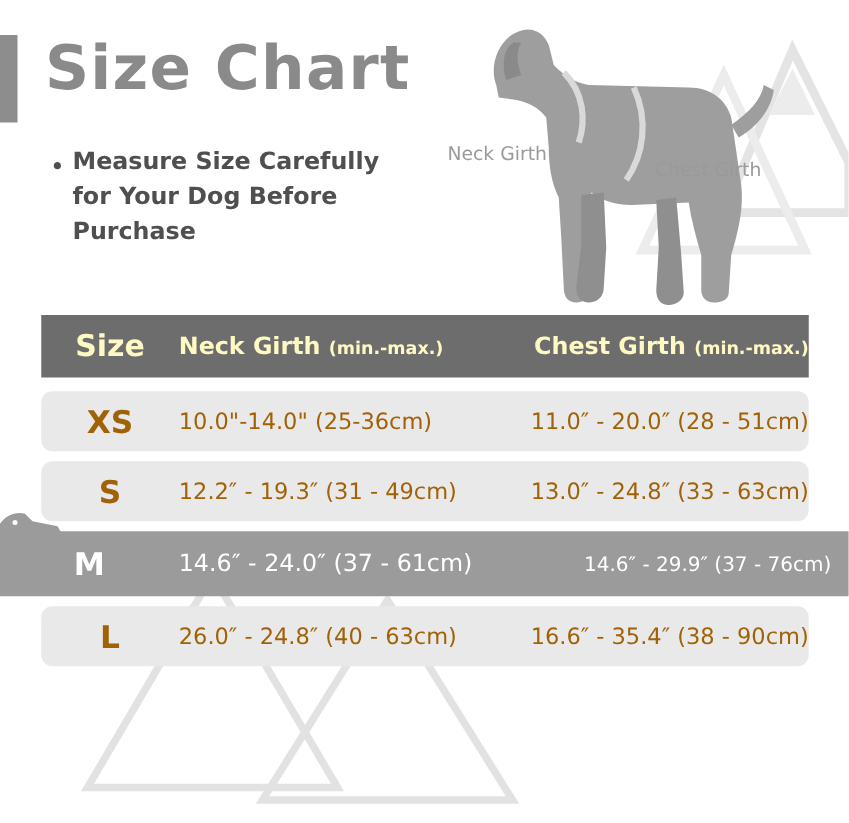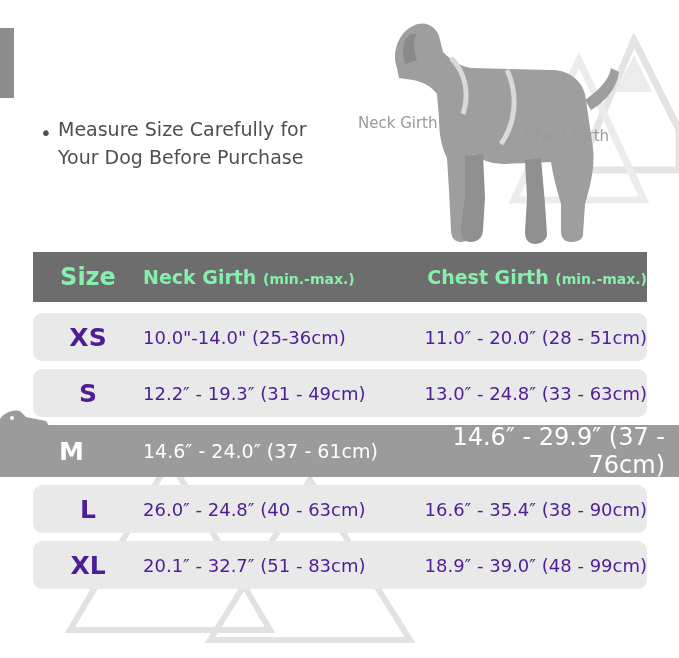--- a/index.html
+++ b/index.html
@@ -74,20 +74,21 @@
   .bullet-dot {
     position: absolute;
     left: 0px;
     top: 4px;
     font-size: 20px;
     color: #4f4f4f;
   }
   .bullet-text {
     display: block;
     margin-left: 18px;
+    font-weight: bold;
   }
 
   
   .dog-wrap {
     position: absolute;
     left: 355px;
     top: 8px;
     width: 300px;
     height: 250px;
   }
@@ -117,28 +118,28 @@
   .row {
     position: relative;
     height: 48px;
     border-radius: 9px;
     margin-bottom: 8px;
     display: flex;
     align-items: center;
   }
   .row.header {
     background: #6d6d6d;
-    color: #86efac;
+    color: #fef9c3;
     height: 50px;
     border-radius: 0px;
     margin-bottom: 11px;
   }
   .row.normal {
     background: #e9e9e9;
-    color: #4c1d95;
+    color: #a16207;
   }
   .row.highlight {
     position: absolute;
     left: -33px;
     width: 679px;
     background: #9b9b9b;
     color: #ffffff;
     border-radius: 0px;
     height: 52px;
   }
@@ -169,21 +170,21 @@
     font-weight: bold;
   }
   .hdr-small {
     font-size: 14px;
     font-weight: bold;
   }
 
   
   .row.highlight .c-size { flex: 0 0 143px; }
   .row.highlight .c-neck { flex: 0 0 248px; font-size: 19px; }
-  .row.highlight .c-chest { flex: 1 1 auto; font-size: 24px; padding-right: 14px;}
+  .row.highlight .c-chest { flex: 1 1 auto; font-size: 16px; padding-right: 14px;}
 
   .dog-tab {
     position: absolute;
     left: 0px;
     top: -16px;
     width: 52px;
     height: 22px;
   }
 </style>
 </head>
@@ -197,20 +198,21 @@
     <path d="M196 92 L215 55 L233 92 Z" fill="#ececec"></path>
   </svg>
 
   <svg class="mountain-bg2" viewBox="0 0 420 230">
     <path d="M10 200 L110 30 L210 200 Z" fill="none" stroke="#e2e2e2" stroke-width="6"></path>
     <path d="M150 210 L250 50 L350 210 Z" fill="none" stroke="#e2e2e2" stroke-width="6"></path>
   </svg>
 
   <div class="left-bar"></div>
 
+  <div class="title">Size Chart</div>
 
   <div class="bullet-block">
     <span class="bullet-dot">•</span>
     <span class="bullet-text">Measure Size Carefully for Your Dog Before Purchase</span>
   </div>
 
   <div class="dog-wrap">
     <svg width="300" height="250" viewBox="0 0 300 250">
 
       <path d="M42 60 C36 44 44 24 58 18 C70 12 80 18 84 28 L88 44 C96 52 104 58 116 60
@@ -276,20 +278,15 @@
         <div class="c-chest">14.6″ - 29.9″ (37 - 76cm)</div>
       </div>
     </div>
 
     <div class="row normal">
       <div class="c-size">L</div>
       <div class="c-neck">26.0″ - 24.8″ (40 - 63cm)</div>
       <div class="c-chest">16.6″ - 35.4″ (38 - 90cm)</div>
     </div>
 
-    <div class="row normal">
-      <div class="c-size">XL</div>
-      <div class="c-neck">20.1″ - 32.7″ (51 - 83cm)</div>
-      <div class="c-chest">18.9″ - 39.0″ (48 - 99cm)</div>
-    </div>
 
   </div>
 </div>
 
 </body></html>

